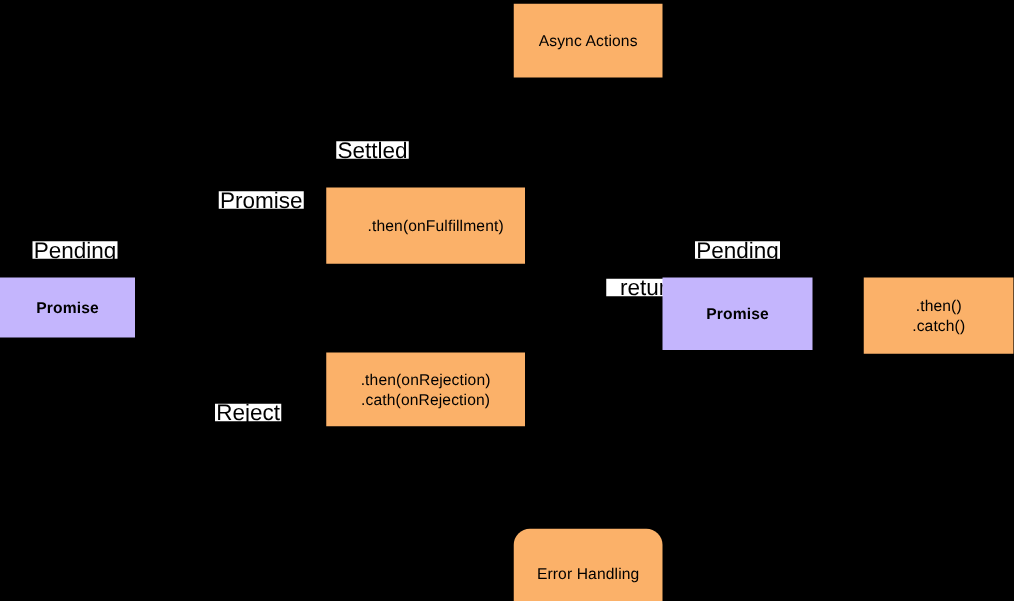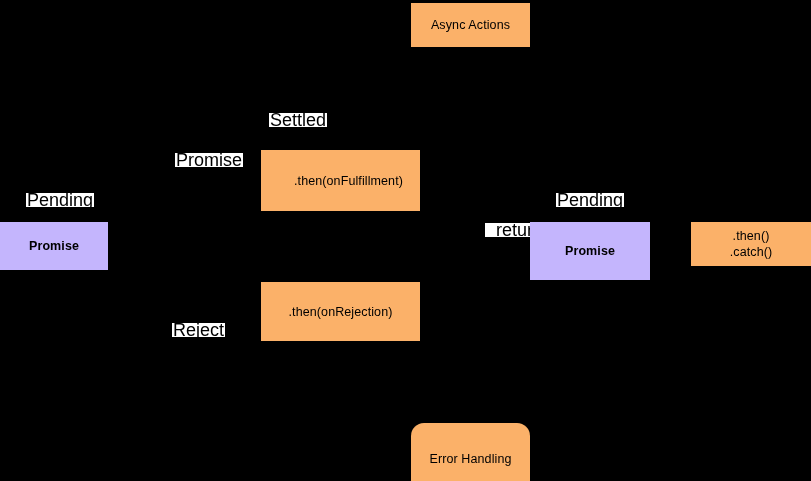--- a/index.html
+++ b/index.html
@@ -51,21 +51,21 @@
     padding: 0px 1px;
     white-space: nowrap;
     box-sizing: border-box;
   }
 </style>
 </head>
 <body>
 
 <div id="diagram-canvas">
 
-  <div class="node node-orange" style="left:411px; top:3px; width:119px; height:44px;">
+  <div class="node node-orange" style="left:411px; top:3px; width:119px; height:59px;">
     <span class="node-line">Async Actions</span>
   </div>
 
   <div class="edge-label" style="left:269px; top:113px;">Settled</div>
 
   <div class="edge-label" style="left:175px; top:153px;">Promise</div>
 
   <div class="node node-orange" style="left:261px; top:150px; width:159px; height:61px;padding-left:16px;">
     <span class="node-line">.then(onFulfillment)</span>
   </div>
@@ -77,27 +77,28 @@
   </div>
 
   <div class="edge-label" style="left:556px; top:193px;">Pending</div>
 
   <div class="edge-label" style="left:485px; top:223px;padding-left:11px;">return</div>
 
   <div class="node node-blue" style="left:530px; top:222px; width:120px; height:58px;">
     <span class="node-line">Promise</span>
   </div>
 
-  <div class="node node-orange" style="left:691px; top:222px; width:120px; height:44px;">
+  <div class="node node-orange" style="left:691px; top:222px; width:120px; height:61px;">
     <span class="node-line">.then()</span>
     <span class="node-line">.catch()</span>
   </div>
 
   <div class="node node-orange" style="left:261px; top:282px; width:159px; height:59px;">
     <span class="node-line">.then(onRejection)</span>
+    <span class="node-line">.cath(onRejection)</span>
   </div>
 
   <div class="edge-label" style="left:172px; top:323px;">Reject</div>
 
   <div class="node node-orange" style="left:411px; top:423px; width:119px; height:72px;border-radius:13px;">
     <span class="node-line">Error Handling</span>
   </div>
 
 </div>
 

